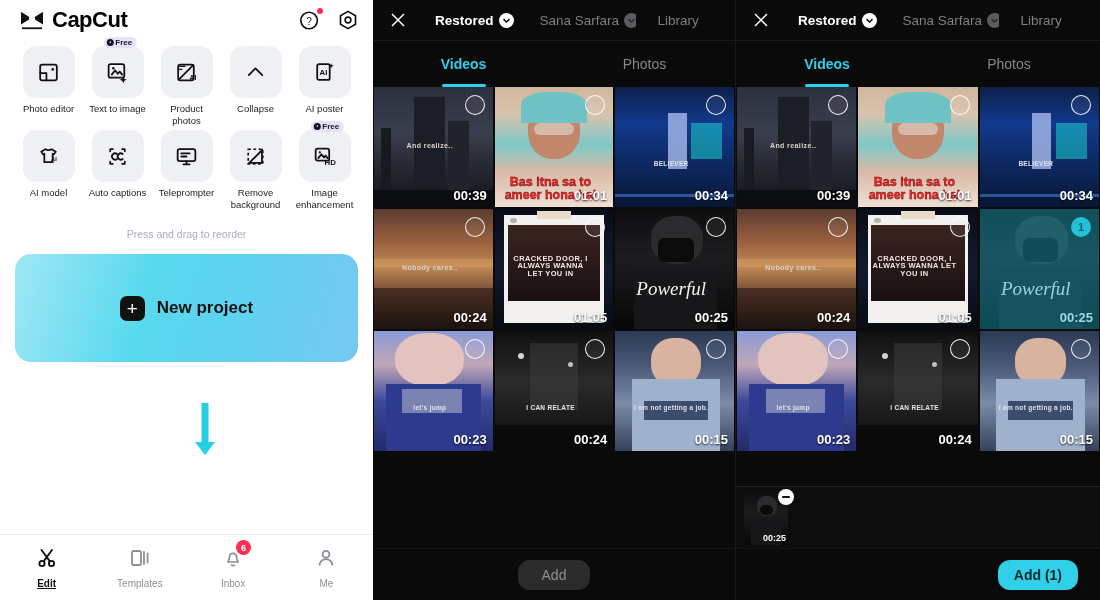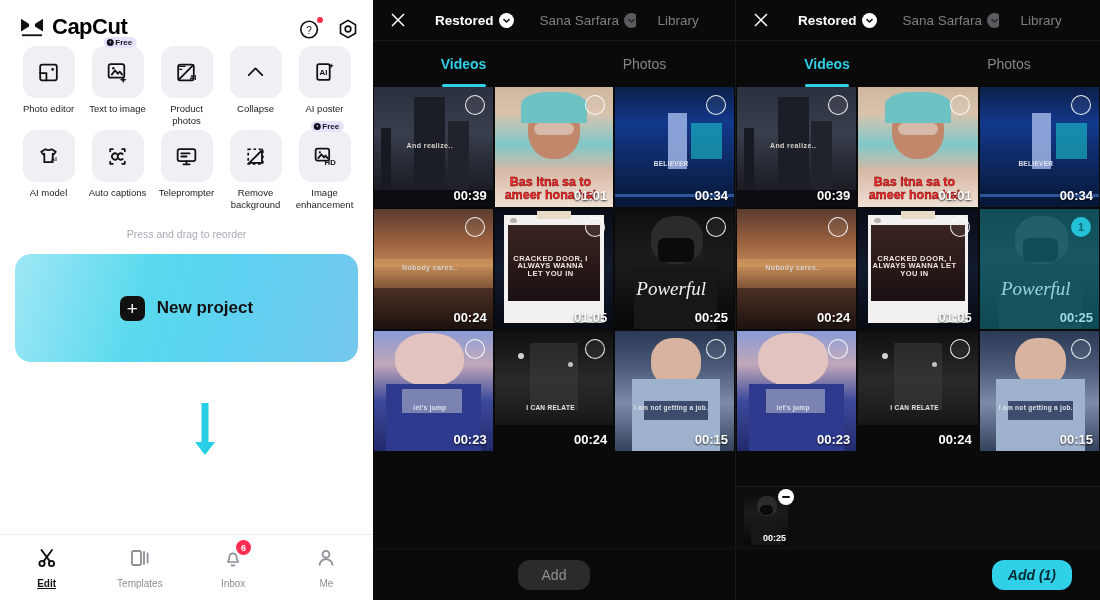--- a/index.html
+++ b/index.html
@@ -13,21 +13,21 @@
 
   
   #left-panel {
     position: relative;
     width: 373px; height: 600px;
     background: #ffffff;
     flex: 0 0 373px;
     display: flex; flex-direction: column;
   }
   .lp-topbar {
-    height: 40px; display: flex; align-items: flex-end;
+    height: 40px; display: flex; align-items: center;
     padding: 0 14px 0 18px; justify-content: space-between;
   }
   .logo-wrap { display: flex; align-items: center; gap: 6px; }
   .logo-mark { width: 28px; height: 22px; }
   .logo-text {
     font-size: 22px; font-weight: bold; color: #000; letter-spacing: -0.5px;
   }
   .lp-top-icons { display: flex; align-items: center; gap: 16px; }
   .icon-btn { position: relative; width: 22px; height: 22px; cursor: pointer; }
   .red-dot {
@@ -243,21 +243,21 @@
     cursor: pointer; z-index: 3;
   }
   .tray-remove i { display: block; width: 8px; height: 2px; background: #111; border-radius: 1px; }
 
   .mp-footer {
     flex: 0 0 52px; height: 52px;
     display: flex; align-items: center;
     border-top: 1px solid #141414;
   }
   .mp-footer.center { justify-content: center; }
-  .mp-footer.right { justify-content: flex-end; padding-right: 28px; font-style: italic; }
+  .mp-footer.right { justify-content: flex-end; padding-right: 22px; }
   .add-btn {
     min-width: 72px; height: 30px; border-radius: 12px;
     display: flex; align-items: center; justify-content: center;
     font-size: 14px; cursor: pointer; padding: 0 16px;
   }
   .add-btn.disabled { background: #2b2b2b; color: #8d9094; }
   .add-btn.enabled { background: #2fd0e8; color: #062a31; font-weight: bold; }
 
   
   .arrow { position: absolute; z-index: 50; pointer-events: none; }

